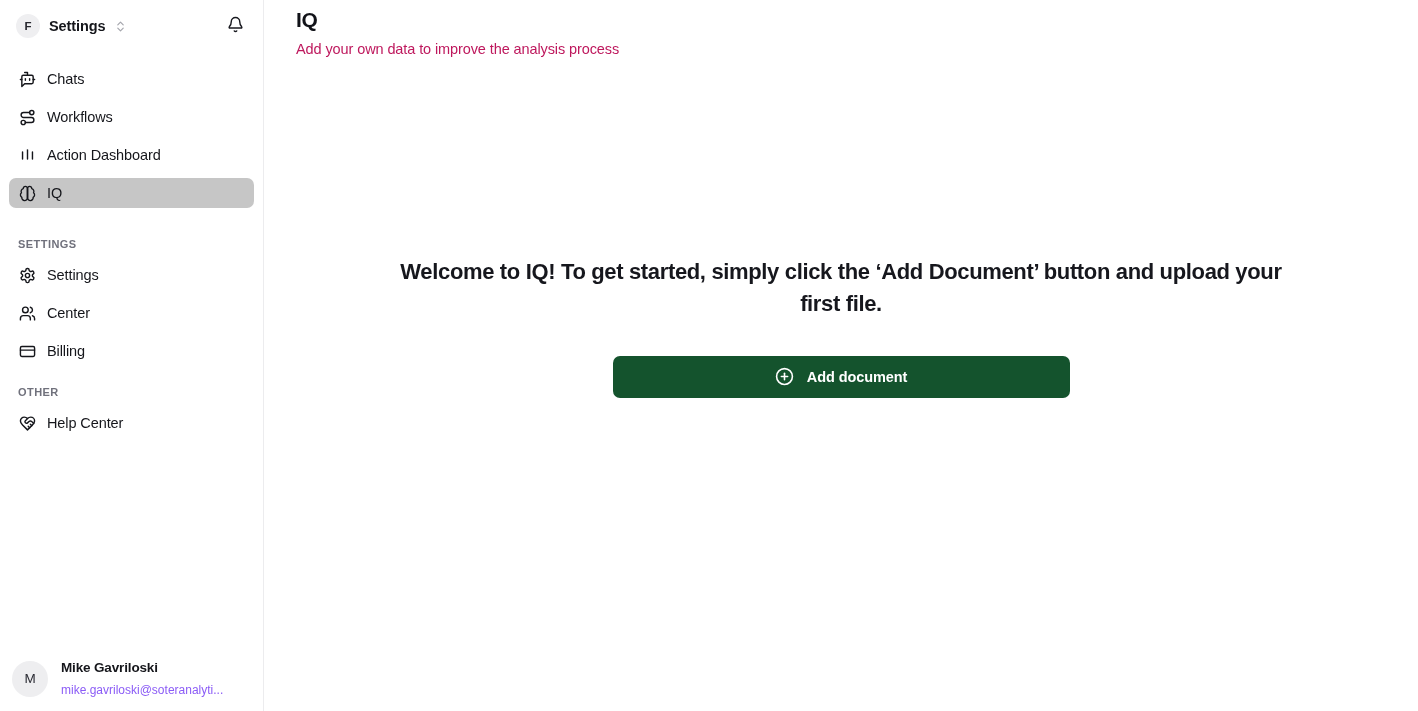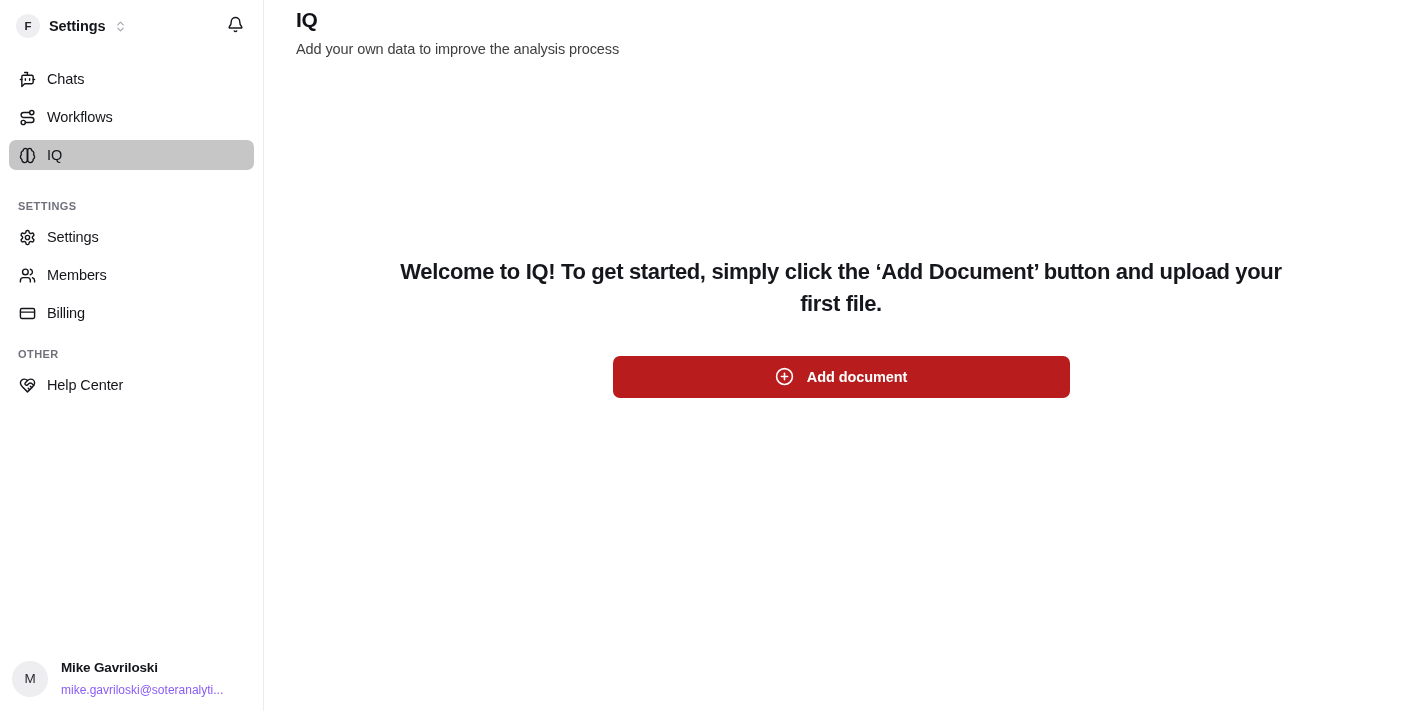--- a/index.html
+++ b/index.html
@@ -164,21 +164,21 @@
   .page-head { padding-top: 6px; }
   .page-title {
     font-size: 21px;
     font-weight: 700;
     color: #111218;
     letter-spacing: -0.4px;
     line-height: 28px;
   }
   .page-sub {
     font-size: 14.5px;
-    color: #404040;
+    color: #be185d;
     margin-top: 7px;
     letter-spacing: -0.1px;
   }
 
   .empty-wrap {
     flex: 1 1 auto;
     display: flex;
     flex-direction: column;
     align-items: center;
     justify-content: center;
@@ -190,21 +190,21 @@
     font-size: 22px;
     font-weight: 700;
     line-height: 32px;
     color: #16171d;
     letter-spacing: -0.35px;
   }
   .add-doc-btn {
     margin-top: 36px;
     width: 457px;
     height: 42px;
-    background: #b91c1c;
+    background: #14532d;
     border: none;
     border-radius: 7px;
     color: #ffffff;
     font-family: "Liberation Sans", sans-serif;
     font-size: 14.5px;
     font-weight: 600;
     letter-spacing: -0.1px;
     display: flex;
     align-items: center;
     justify-content: center;
@@ -263,20 +263,30 @@
           <span class="nav-ico">
             <svg width="17" height="17" viewBox="0 0 24 24" fill="none" stroke="currentColor" stroke-width="2" stroke-linecap="round" stroke-linejoin="round">
               <circle cx="6" cy="19" r="3"></circle>
                 <path d="M9 19h8.5a3.5 3.5 0 0 0 0-7h-11a3.5 3.5 0 0 1 0-7H15"></path>
                 <circle cx="18" cy="5" r="3"></circle>
             </svg>
           </span>
           <span class="nav-label">Workflows</span>
         </div>
 
+        <div class="nav-item">
+          <span class="nav-ico">
+            <svg width="17" height="17" viewBox="0 0 24 24" fill="none" stroke="currentColor" stroke-width="2" stroke-linecap="round" stroke-linejoin="round">
+              <line x1="5" y1="7" x2="5" y2="17"></line>
+                <line x1="12" y1="4" x2="12" y2="17"></line>
+                <line x1="19" y1="7" x2="19" y2="17"></line>
+            </svg>
+          </span>
+          <span class="nav-label">Action Dashboard</span>
+        </div>
 
         <div class="nav-item active">
           <span class="nav-ico">
             <svg width="17" height="17" viewBox="0 0 24 24" fill="none" stroke="currentColor" stroke-width="1.9" stroke-linecap="round" stroke-linejoin="round">
               <path d="M12 5a3 3 0 1 0-5.997.125 4 4 0 0 0-2.526 5.77 4 4 0 0 0 .556 6.588A4 4 0 1 0 12 18Z"></path>
               <path d="M12 5a3 3 0 1 1 5.997.125 4 4 0 0 1 2.526 5.77 4 4 0 0 1-.556 6.588A4 4 0 1 1 12 18Z"></path>
               <path d="M12 5v14"></path>
             </svg>
           </span>
           <span class="nav-label">IQ</span>
@@ -300,21 +310,21 @@
 
         <div class="nav-item">
           <span class="nav-ico">
             <svg width="17" height="17" viewBox="0 0 24 24" fill="none" stroke="currentColor" stroke-width="2" stroke-linecap="round" stroke-linejoin="round">
               <path d="M16 21v-2a4 4 0 0 0-4-4H6a4 4 0 0 0-4 4v2"></path>
                 <circle cx="9" cy="7" r="4"></circle>
               <path d="M22 21v-2a4 4 0 0 0-3-3.87"></path>
                 <path d="M16 3.13a4 4 0 0 1 0 7.75"></path>
             </svg>
           </span>
-          <span class="nav-label">Members</span>
+          <span class="nav-label">Center</span>
         </div>
 
         <div class="nav-item">
           <span class="nav-ico">
             <svg width="17" height="17" viewBox="0 0 24 24" fill="none" stroke="currentColor" stroke-width="2" stroke-linecap="round" stroke-linejoin="round">
               <rect width="20" height="14" x="2" y="5" rx="2"></rect>
                 <line x1="2" x2="22" y1="10" y2="10"></line>
             </svg>
           </span>
           <span class="nav-label">Billing</span>

